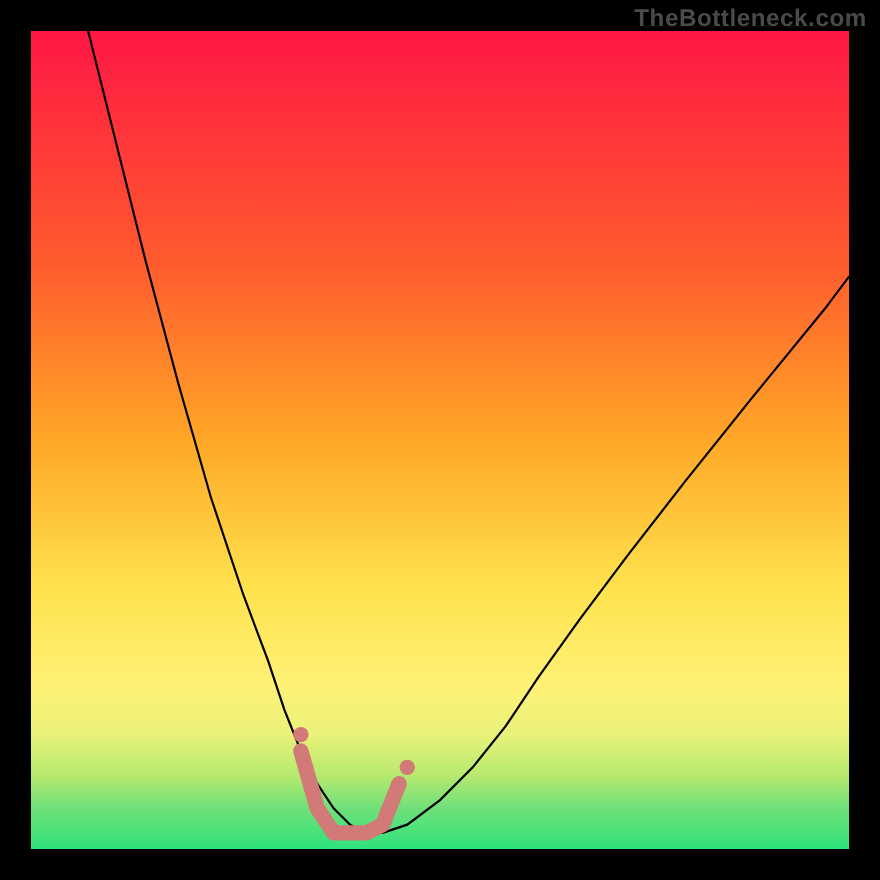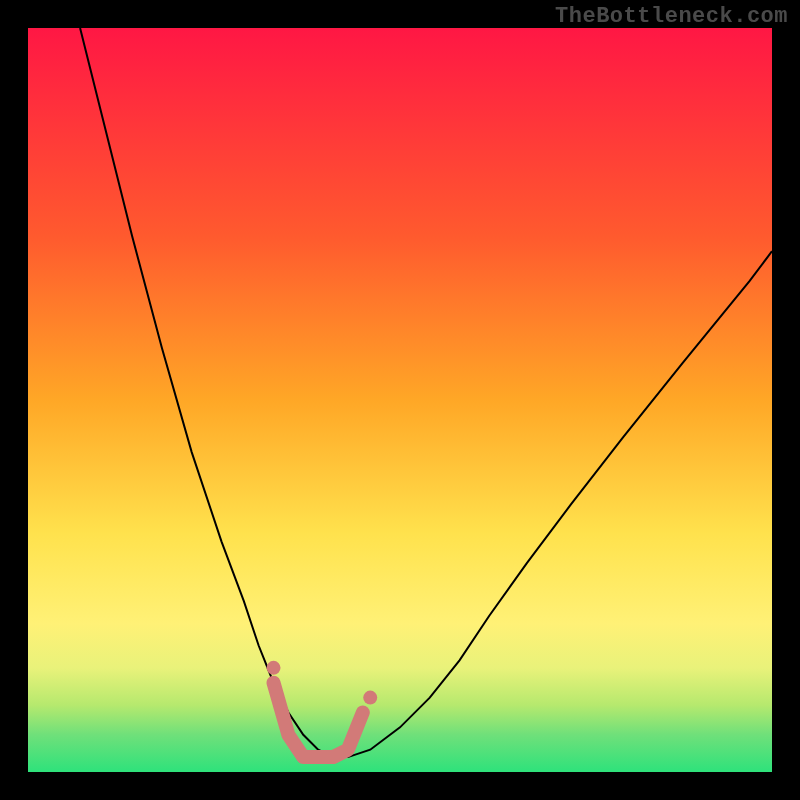--- a/index.html
+++ b/index.html
@@ -9,21 +9,20 @@
     height: 800px;
     background: #000;
     font-family: Arial, Helvetica, sans-serif;
     overflow: hidden;
   }
   .frame {
     position: relative;
     width: 800px;
     height: 784px;
     background: #000;
-    font-family: Liberation Mono, monospace;
   }
   .watermark {
     position: absolute;
     top: 4px;
     right: 12px;
     color: #4a4a4a;
     font-size: 22px;
     font-weight: 600;
     letter-spacing: 0.5px;
     z-index: 5;

